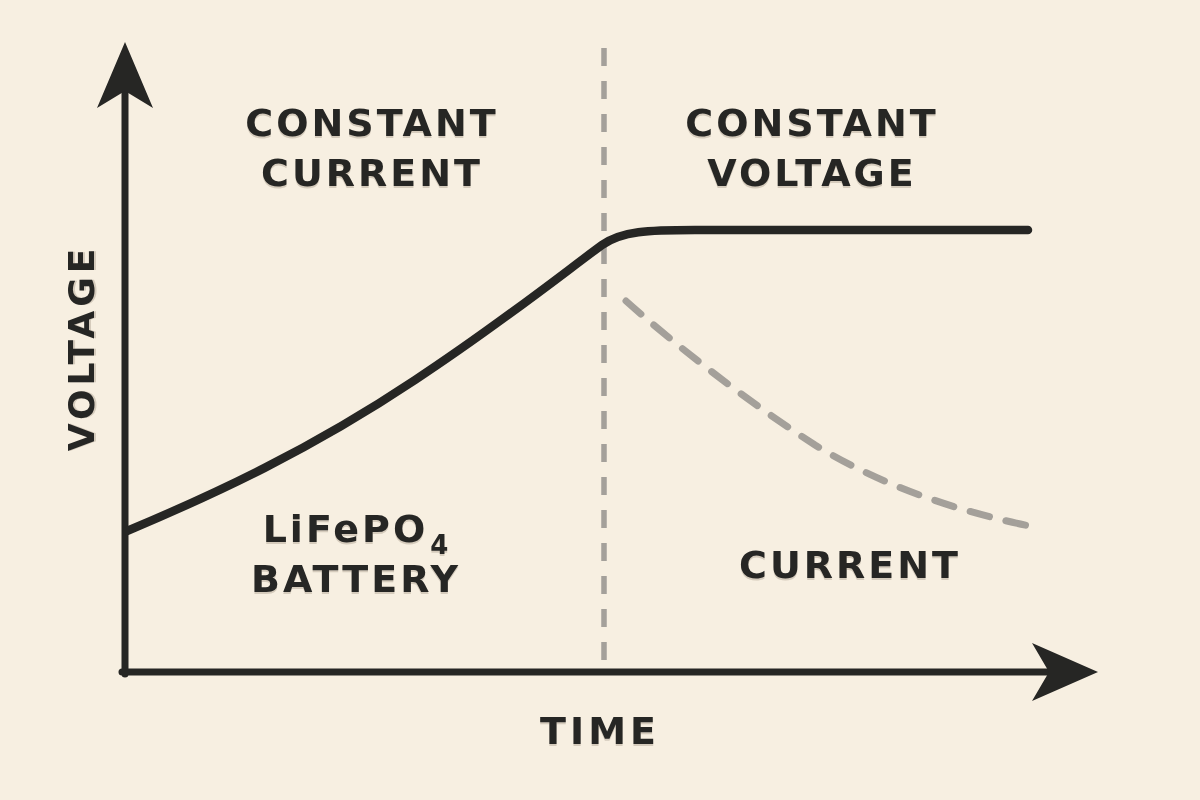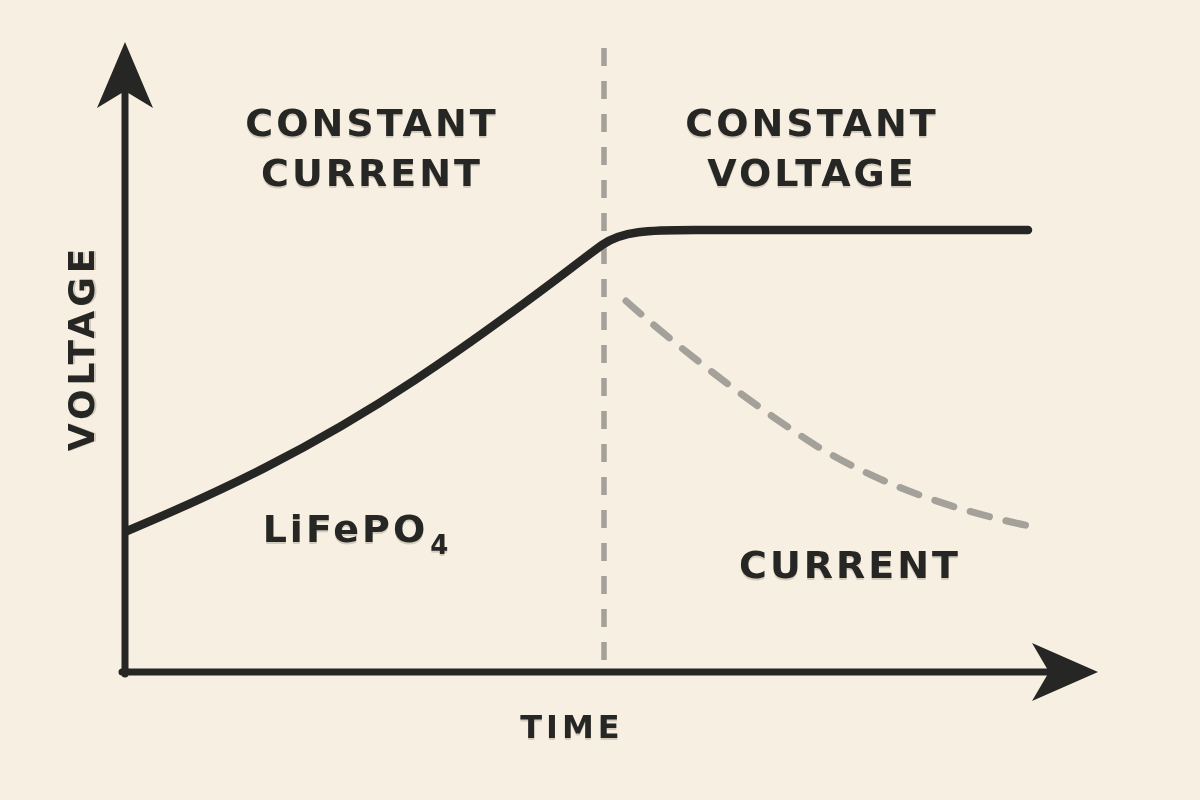--- a/index.html
+++ b/index.html
@@ -29,22 +29,22 @@
   .phase-label { font-size: 38px; }
   .phase-left  { left: 372px; top: 98px;  transform: translateX(-50%); }
   .phase-right { left: 812px; top: 98px;  transform: translateX(-50%); }
   .y-axis-label {
     left: 82px; top: 348px;
     font-size: 36px;
     transform: translate(-50%, -50%) rotate(-90deg);
     letter-spacing: 4px;
   }
   .x-axis-label {
-    left: 572px; top: 706px;
-    font-size: 32px;
+    left: 600px; top: 706px;
+    font-size: 38px;
     transform: translateX(-50%);
     letter-spacing: 4px;
   }
   .battery-label { left: 356px; top: 504px; font-size: 38px; transform: translateX(-50%); }
   .battery-label sub {
     font-size: 26px;
     vertical-align: baseline;
     position: relative;
     top: 12px;
     left: 2px;
@@ -79,17 +79,18 @@
     <div>CONSTANT</div>
     <div>VOLTAGE</div>
   </div>
 
   <div class="label y-axis-label">VOLTAGE</div>
 
   <div class="label x-axis-label">TIME</div>
 
   <div class="label battery-label">
     <div><span>LiFePO</span><sub>4</sub></div>
+    <div>BATTERY</div>
   </div>
 
   <div class="label current-label">CURRENT</div>
 
 </div>
 
 </body></html>

